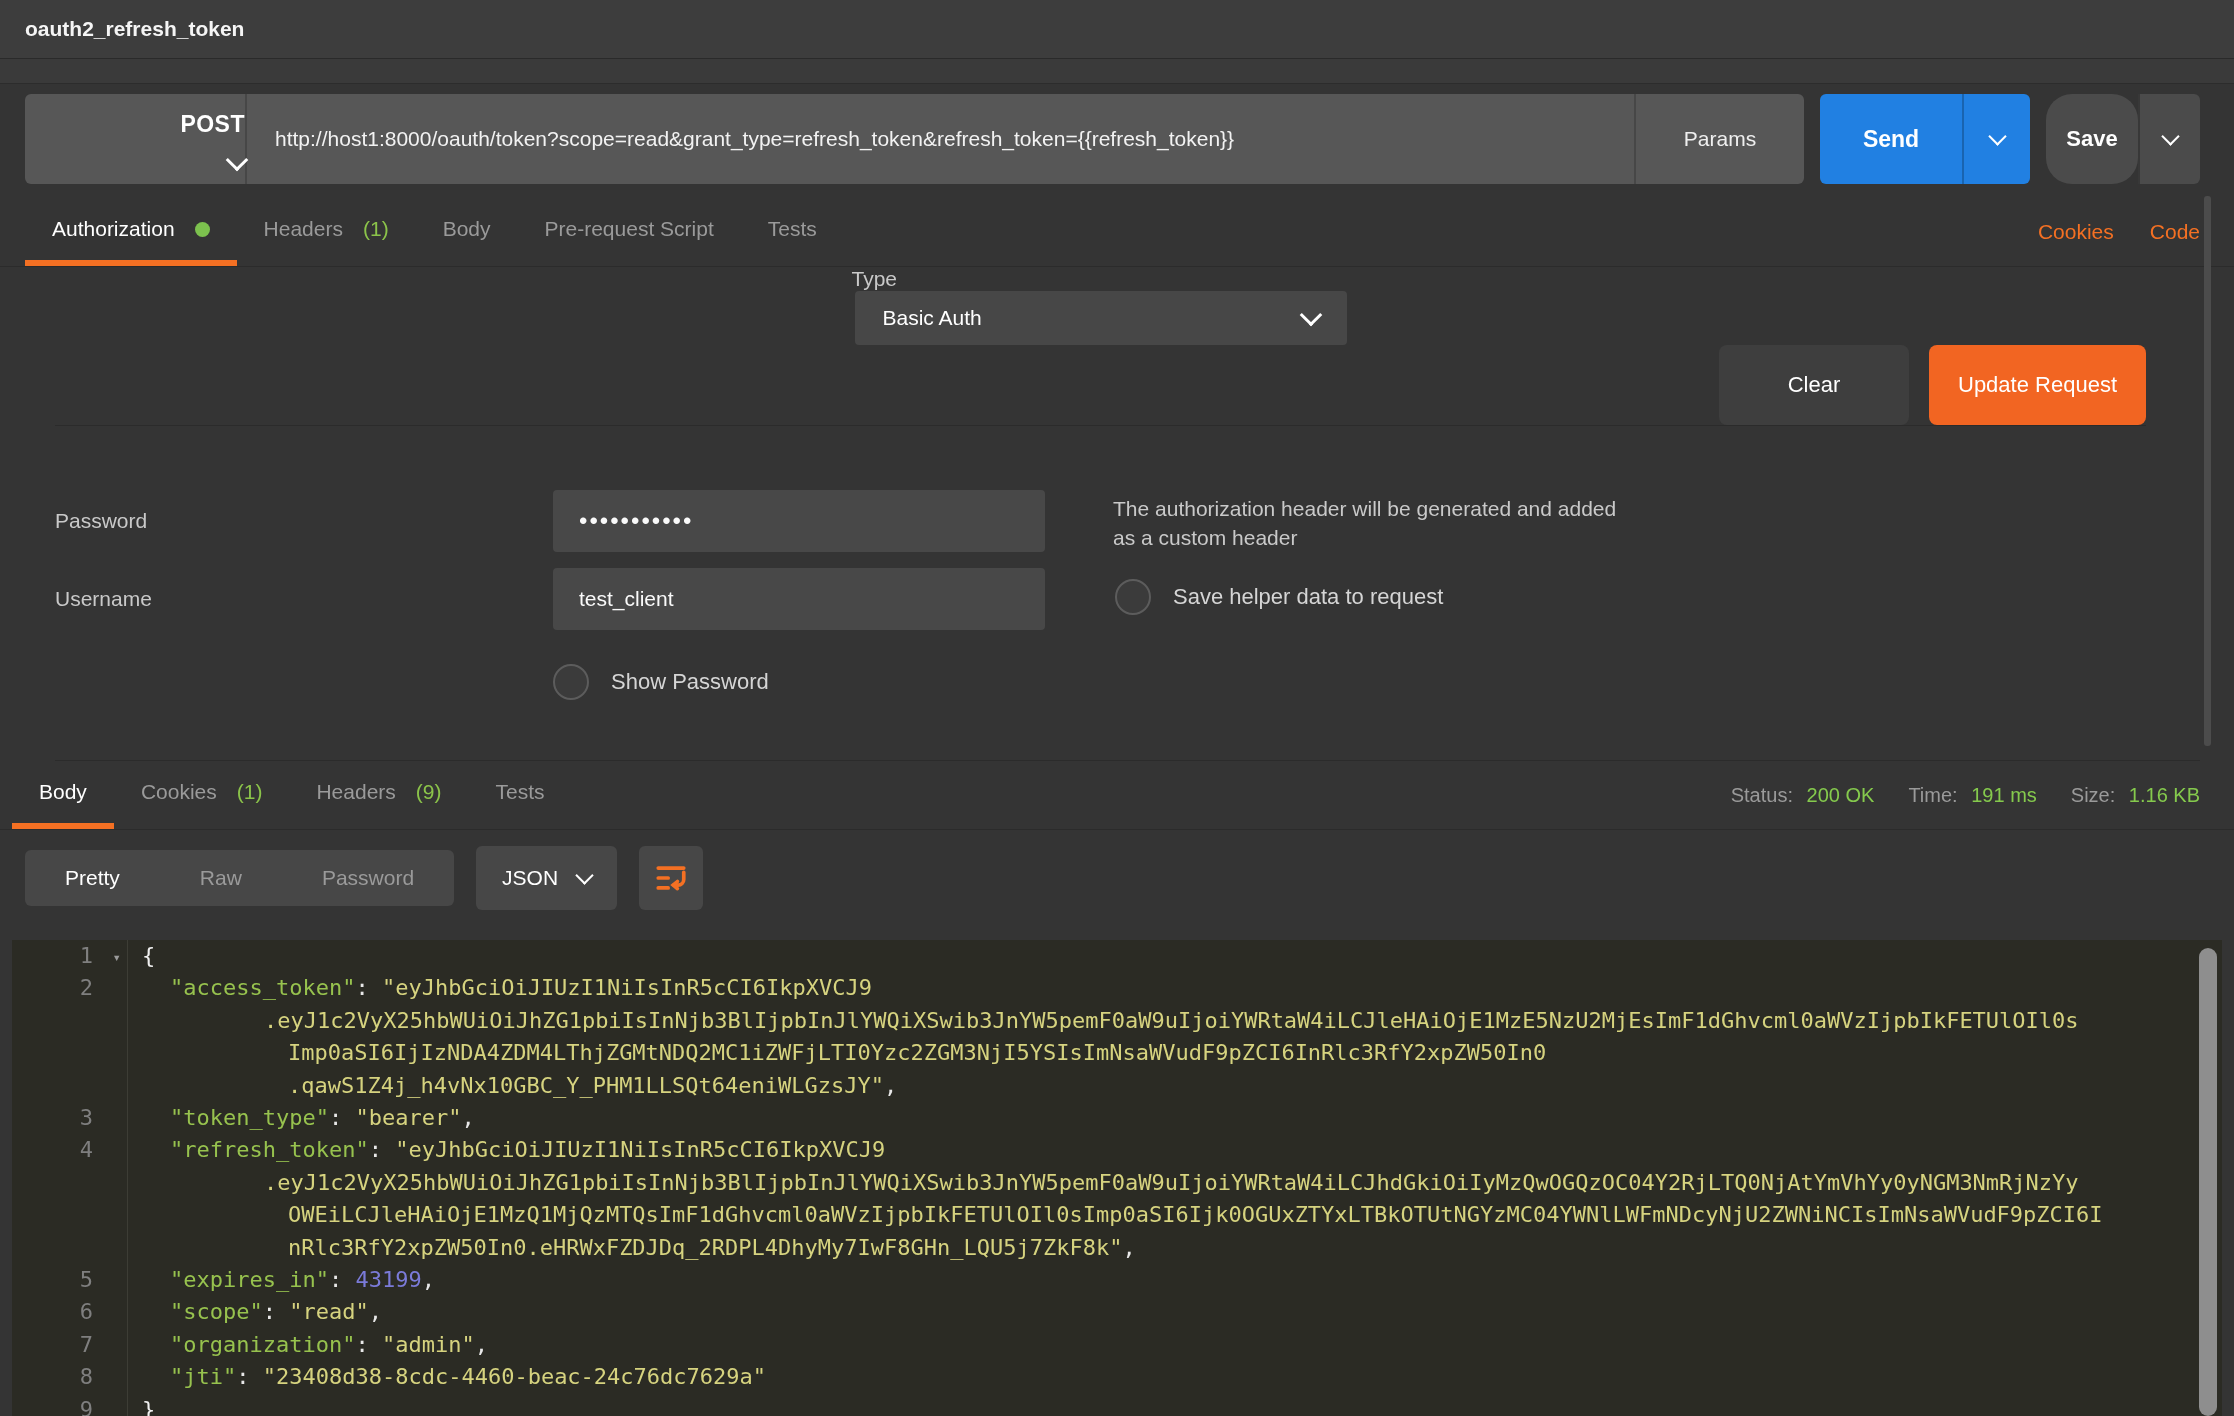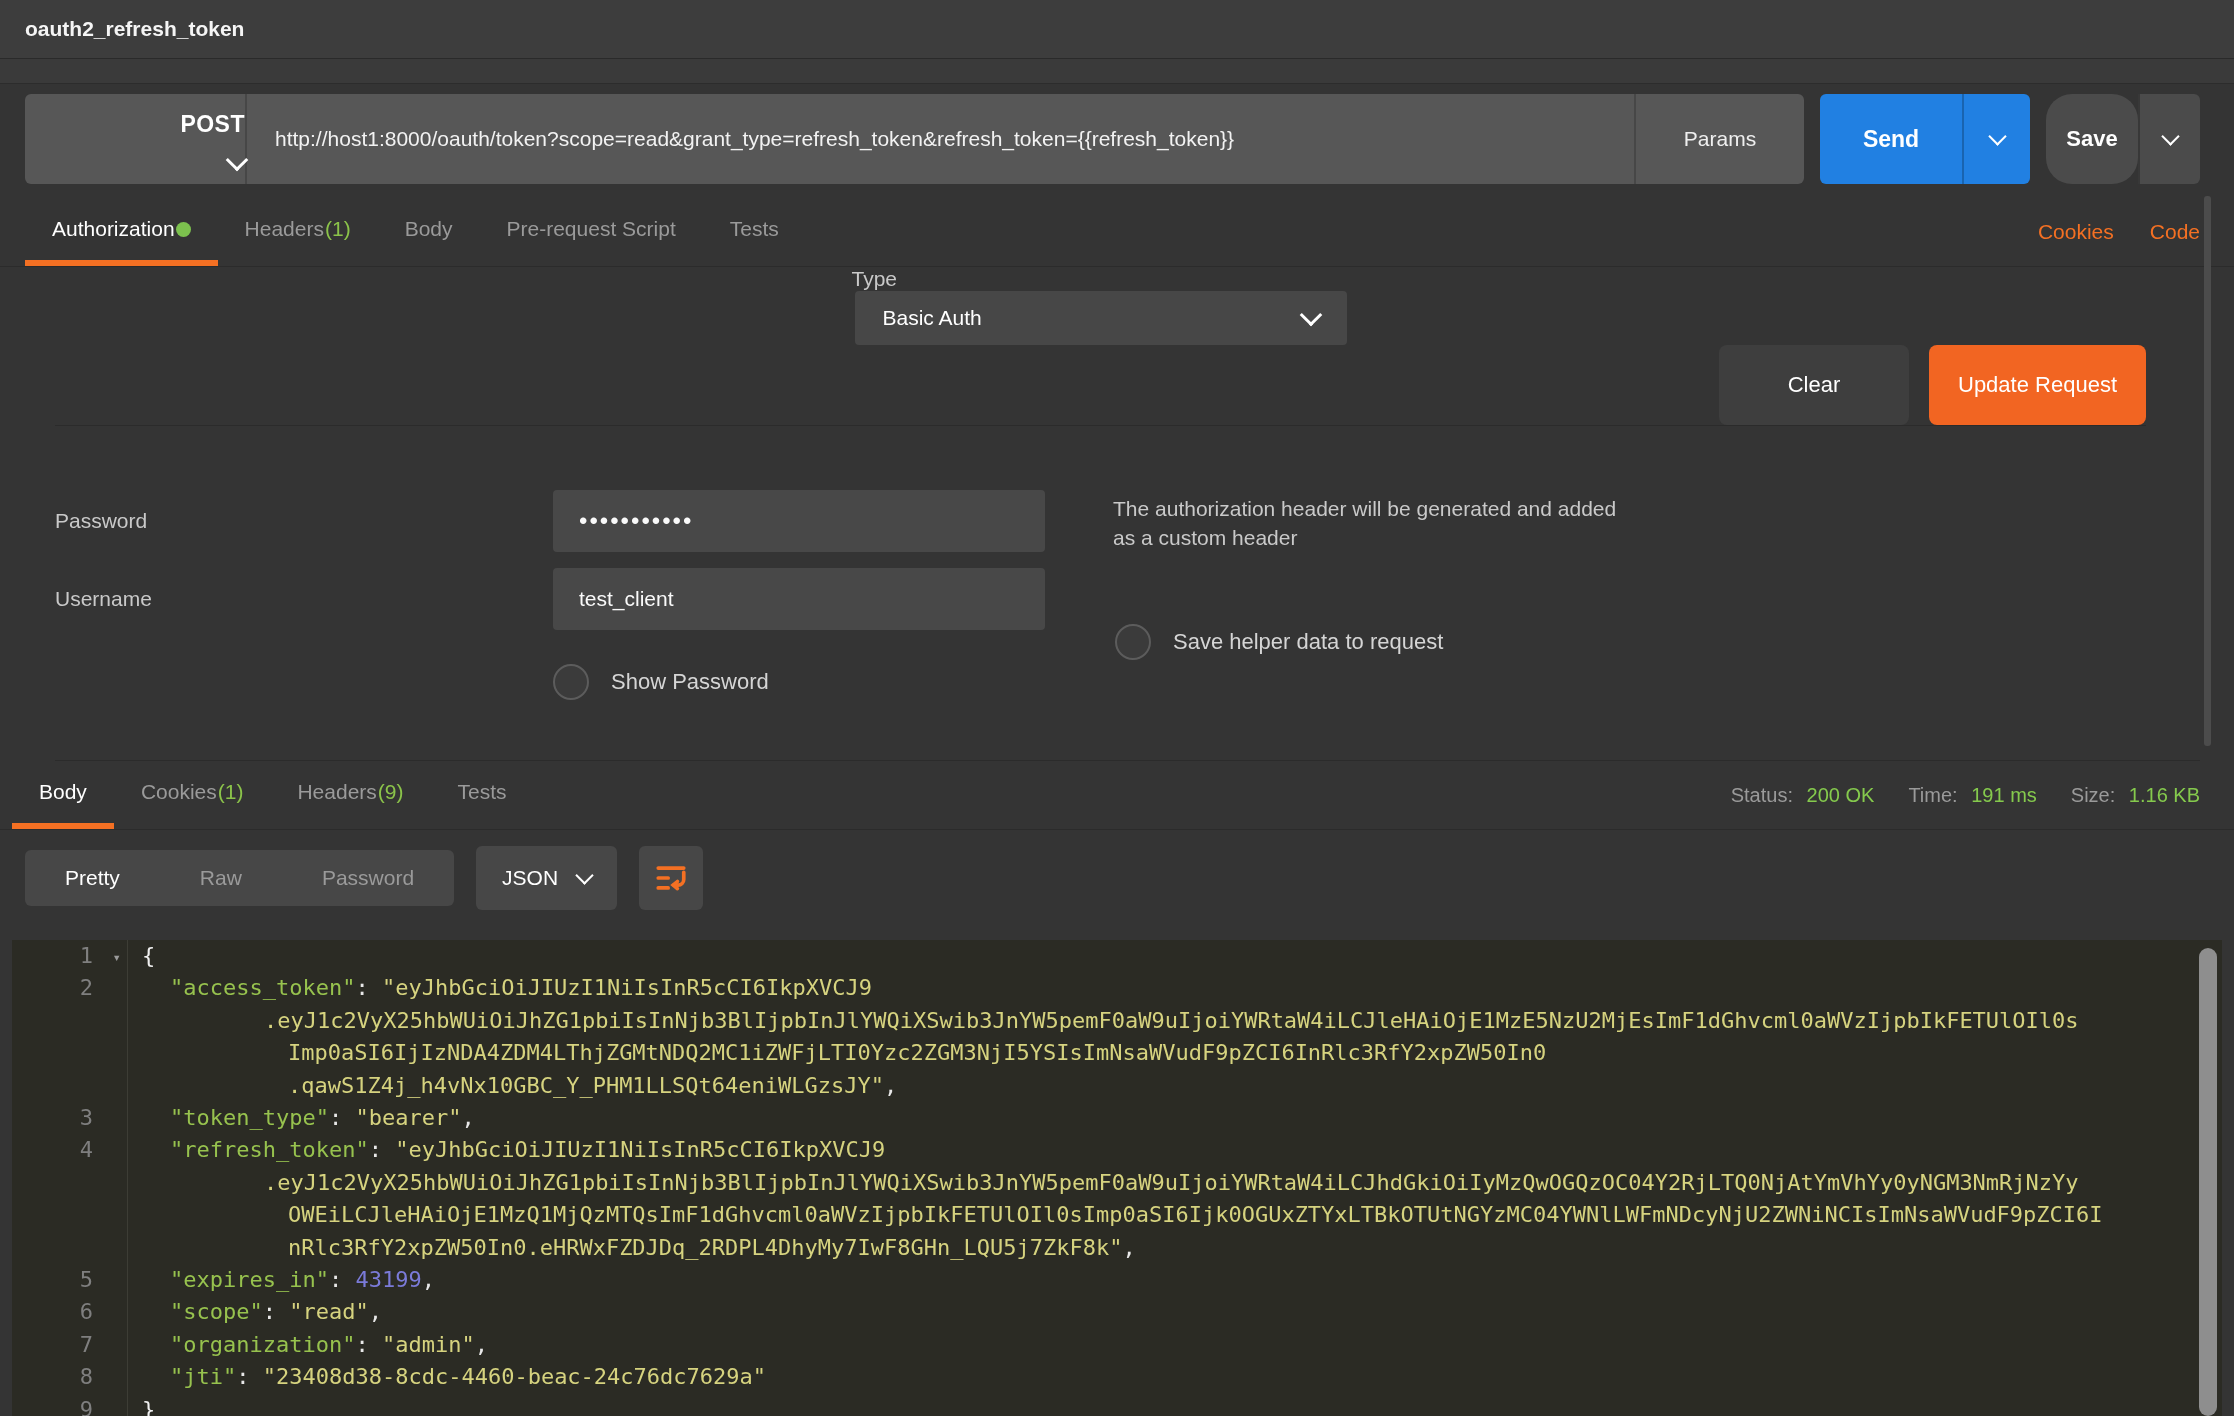--- a/index.html
+++ b/index.html
@@ -36,21 +36,21 @@
   .save-main{width:92px;background:#4b4b4b;display:flex;align-items:center;justify-content:center;
     font-size:22px;font-weight:bold;cursor:pointer;border-radius:26px;}
   .save-caret{width:60px;background:#4b4b4b;border-left:2px solid rgba(0,0,0,0.25);
     display:flex;align-items:center;justify-content:center;cursor:pointer;}
   .chev.small{width:11px;height:11px;border-width:2.5px;}
 
   
   .tabs-row{display:flex;align-items:stretch;margin-top:14px;padding:0 34px 0 25px;
     border-bottom:1px solid #2b2b2b;height:68px;}
   .tab{display:flex;align-items:center;padding:0 27px;font-size:21px;color:#9a9a9a;cursor:pointer;
-    border-bottom:6px solid transparent;gap:1px;}
+    border-bottom:6px solid transparent;gap:20px;}
   .tab.active{color:#ffffff;border-bottom-color:#f47023;}
   .tab .count{color:#8bc34a;}
   .dot{width:15px;height:15px;border-radius:50%;background:#7cc14e;display:inline-block;}
   .tabs-right{margin-left:auto;display:flex;align-items:center;gap:36px;}
   .link-orange{color:#f47023;font-size:21px;cursor:pointer;}
 
   
   .type-row{display:flex;align-items:center;height:158px;margin:0 88px 0 55px;
     border-bottom:1px solid #2b2b2b;flex-direction:column;}
   .flabel{width:498px;font-size:21px;color:#c9c9c9;flex:none;}
@@ -68,21 +68,21 @@
   .cred-row{display:flex;align-items:center;}
   .input-box{width:492px;height:62px;background:#484848;border-radius:4px;display:flex;
     align-items:center;padding:0 26px;box-sizing:border-box;font-size:21px;color:#fafafa;cursor:text;}
   .input-box.pw{font-size:24px;letter-spacing:2px;}
   .radio-row{display:flex;align-items:center;gap:22px;margin-top:18px;margin-left:498px;}
   .radio{width:36px;height:36px;border-radius:50%;border:2px solid #5c5c5c;background:#3b3b3b;
     box-sizing:border-box;flex:none;cursor:pointer;}
   .radio-label{font-size:22px;color:#d5d5d5;}
   .creds-right{margin-left:68px;padding-top:4px;}
   .helper-note{max-width:520px;font-size:21px;line-height:29px;color:#c9c9c9;}
-  .creds-right .radio-row{margin-left:2px;margin-top:72px;text-align:center;}
+  .creds-right .radio-row{margin-left:2px;margin-top:27px;text-align:center;}
 
   .pane-scroll-hint{position:absolute;left:2204px;top:196px;width:7px;height:550px;
     background:#4c4c4c;border-radius:3px;}
 
   
   .resp-tabs{margin-top:0;}
   .resp-meta{margin-left:auto;display:flex;align-items:center;gap:34px;font-size:20px;}
   .meta-label{color:#9a9a9a;}
   .meta-value{color:#85ca4d;margin-left:8px;}
 

